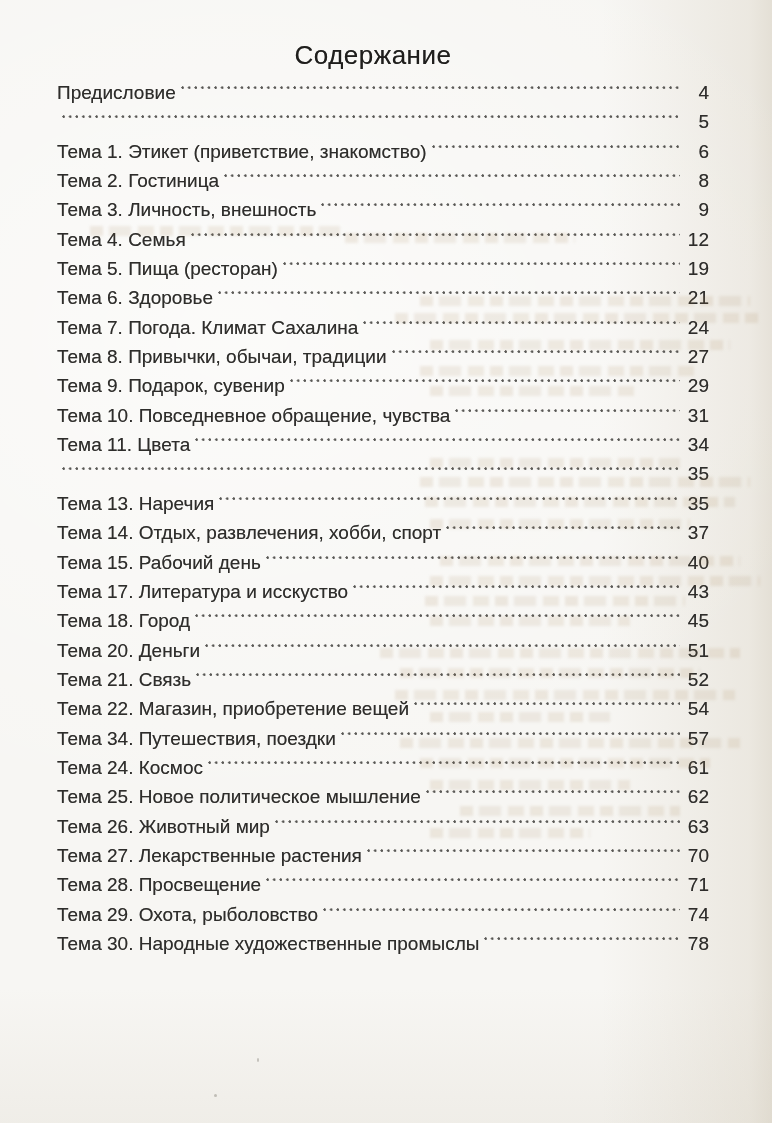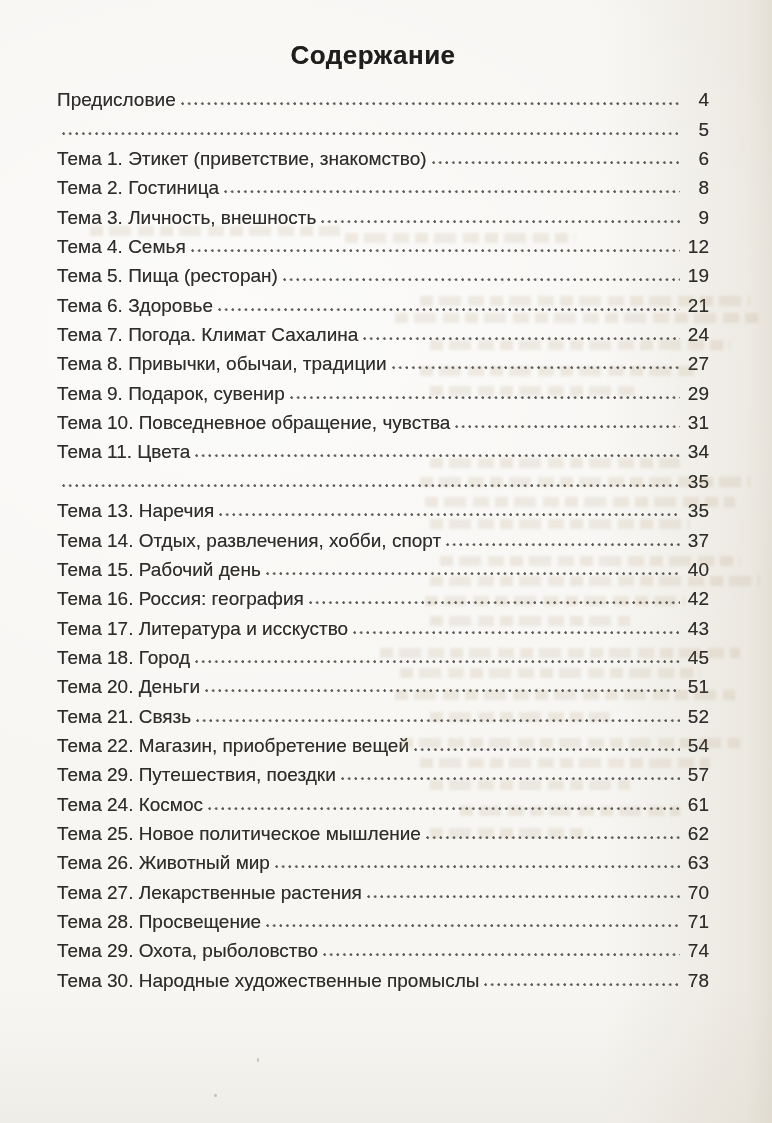--- a/index.html
+++ b/index.html
@@ -23,35 +23,35 @@
     color: #2e2d2b;
     box-sizing: border-box;
   }
   .title {
     position: absolute;
     top: 40px;
     left: 0;
     width: 746px;
     text-align: center;
     font-size: 26px;
-    font-weight: bold;
+    font-weight: normal;
     letter-spacing: 0.5px;
     color: #1f1e1c;
     text-shadow: 0 0 .6px rgba(30,30,30,.55);
     margin: 0;
   }
   .toc {
     position: absolute;
     top: 82px;
     left: 57px;
     width: 652px; 
   }
   .row {
     display: flex;
-    align-items: flex-end;
+    align-items: flex-start;
     height: 29.35px;
     font-size: 19px;
     white-space: nowrap;
   }
   .label {
     line-height: 22px;
     text-shadow: 0 0 .55px rgba(40,40,38,.5);
   }
   .dots {
     flex: 1;
@@ -191,25 +191,20 @@
       <span class="dots"></span>
       <span class="pagenum">37</span>
     </div>
 
     <div class="row">
       <span class="label">Тема 15. Рабочий день</span>
       <span class="dots"></span>
       <span class="pagenum">40</span>
     </div>
 
-    <div class="row">
-      <span class="label">Тема 16. Россия: география</span>
-      <span class="dots"></span>
-      <span class="pagenum">42</span>
-    </div>
 
     <div class="row">
       <span class="label">Тема 17. Литература и исскуство</span>
       <span class="dots"></span>
       <span class="pagenum">43</span>
     </div>
 
     <div class="row">
       <span class="label">Тема 18. Город</span>
       <span class="dots"></span>
@@ -229,21 +224,21 @@
       <span class="pagenum">52</span>
     </div>
 
     <div class="row">
       <span class="label">Тема 22. Магазин, приобретение вещей</span>
       <span class="dots"></span>
       <span class="pagenum">54</span>
     </div>
 
     <div class="row">
-      <span class="label">Тема 29. Путешествия, поездки</span>
+      <span class="label">Тема 34. Путешествия, поездки</span>
       <span class="dots"></span>
       <span class="pagenum">57</span>
     </div>
 
     <div class="row">
       <span class="label">Тема 24. Космос</span>
       <span class="dots"></span>
       <span class="pagenum">61</span>
     </div>
 

